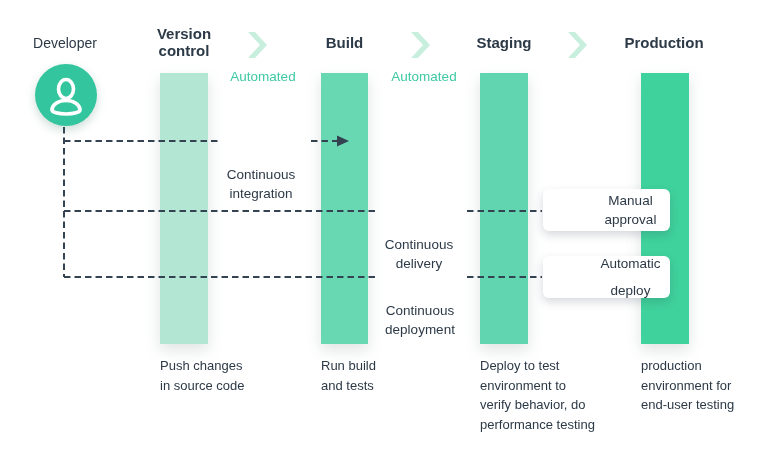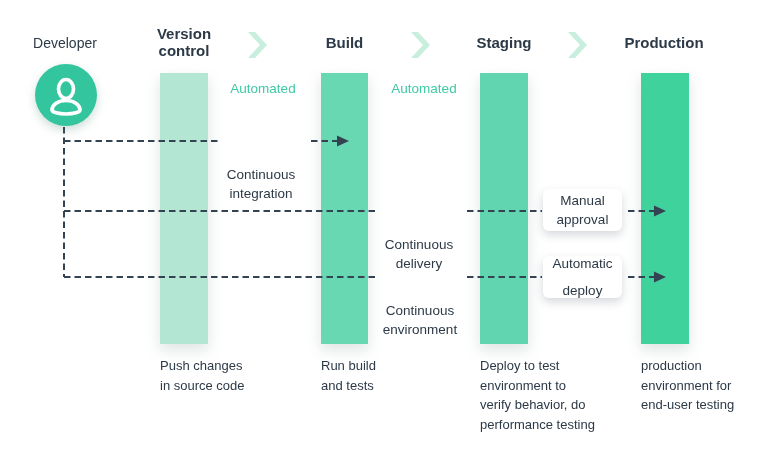--- a/index.html
+++ b/index.html
@@ -17,38 +17,38 @@
   .stage-title{position:absolute;text-align:center;font-weight:bold;font-size:15px;line-height:17px;}
   .title-vc{left:134px;top:25px;width:100px;}
   .title-build{left:297px;top:34px;width:95px;}
   .title-staging{left:456px;top:34px;width:96px;}
   .title-prod{left:616px;top:34px;width:96px;}
   .actor-label{position:absolute;left:15px;top:35px;width:100px;text-align:center;font-size:14px;}
   
   .chev{position:absolute;top:32px;width:19px;height:26px;}
   .chev-1{left:248px;} .chev-2{left:411px;} .chev-3{left:568px;}
   
-  .automated{position:absolute;top:81px;width:100px;text-align:center;font-size:13.5px;color:var(--accent-teal,#3fc9a4);}
+  .automated{position:absolute;top:69px;width:100px;text-align:center;font-size:13.5px;color:var(--accent-teal,#3fc9a4);}
   .automated-1{left:213px;} .automated-2{left:374px;}
   
   .avatar{position:absolute;left:35px;top:64px;width:62px;height:62px;border-radius:50%;
     background:var(--actor-circle,#33c69e);box-shadow:0 4px 10px rgba(60,120,105,.25);}
   
   .flow-svg{position:absolute;left:0;top:0;width:770px;height:450px;}
   .dash{stroke:var(--line-dark,#344352);stroke-width:2;fill:none;stroke-dasharray:6.5 4;}
   .head{fill:var(--line-dark,#344352);stroke:none;}
   
   .flow-label{position:absolute;text-align:center;font-size:13.5px;line-height:19px;white-space:nowrap;margin-top:42px;}
   .fl-ci{left:211px;top:123px;width:100px;}
   .fl-cd{left:370px;top:193px;width:98px;}
   .fl-cdep{left:370px;top:259px;width:100px;}
   
   .gate{position:absolute;left:543px;width:79px;height:42px;background:#ffffff;border-radius:6px;
     box-shadow:0 4px 10px rgba(45,62,80,.20);display:flex;flex-direction:column;justify-content:center;
-    text-align:center;font-size:13.5px;line-height:19px;}
+    text-align:center;font-size:13.5px;line-height:19px;padding-left:48px;}
   .gate-manual{top:189px;} .gate-auto{top:256px;gap:8px;}
   
   .caption{position:absolute;top:356px;font-size:13px;line-height:19.5px;white-space:nowrap;}
   .cap-1{left:160px;} .cap-2{left:321px;} .cap-3{left:480px;} .cap-4{left:641px;}
 </style>
 </head>
 <body>
 
 <div class="canvas">
 
@@ -104,21 +104,21 @@
   <div class="flow-label fl-ci">
     <div>Continuous</div>
     <div>integration</div>
   </div>
   <div class="flow-label fl-cd">
     <div>Continuous</div>
     <div>delivery</div>
   </div>
   <div class="flow-label fl-cdep">
     <div>Continuous</div>
-    <div>environment</div>
+    <div>deployment</div>
   </div>
 
   <div class="gate gate-manual">
     <div>Manual</div>
     <div>approval</div>
   </div>
   <div class="gate gate-auto">
     <div>Automatic</div>
     <div>deploy</div>
   </div>

